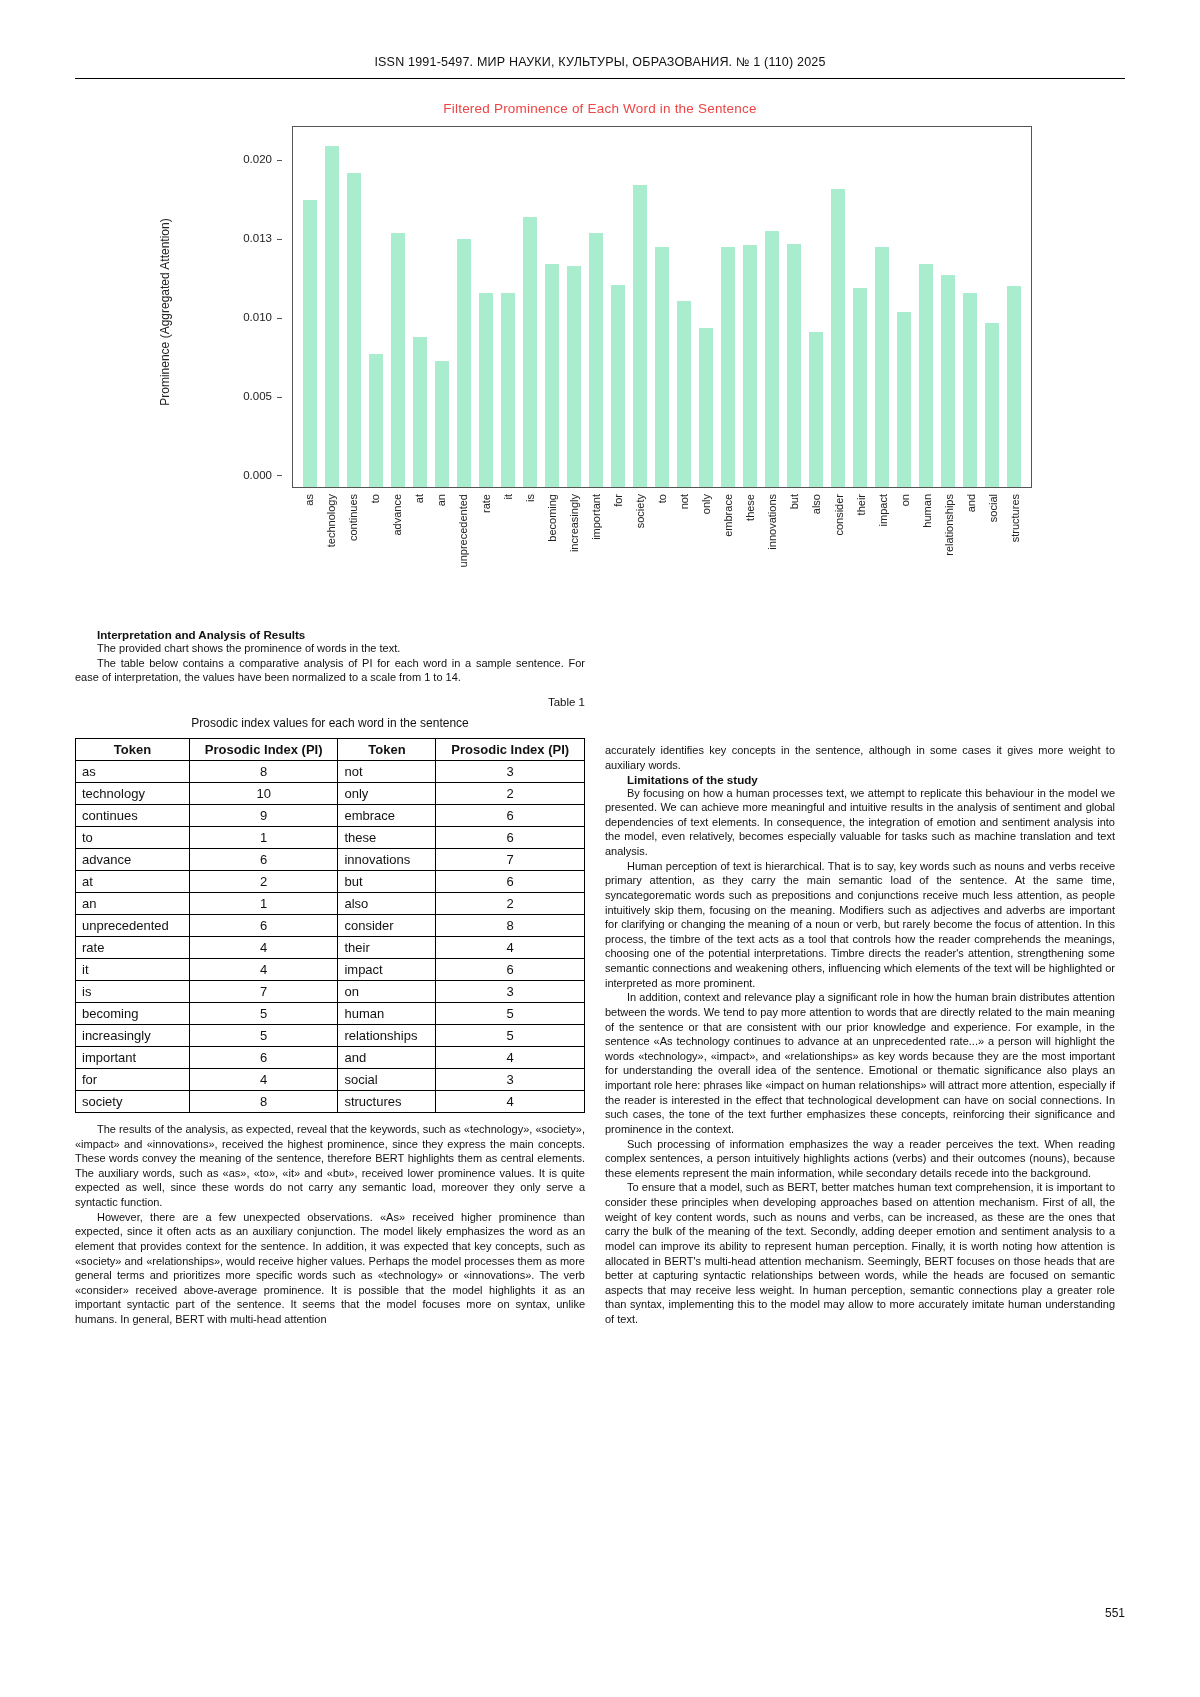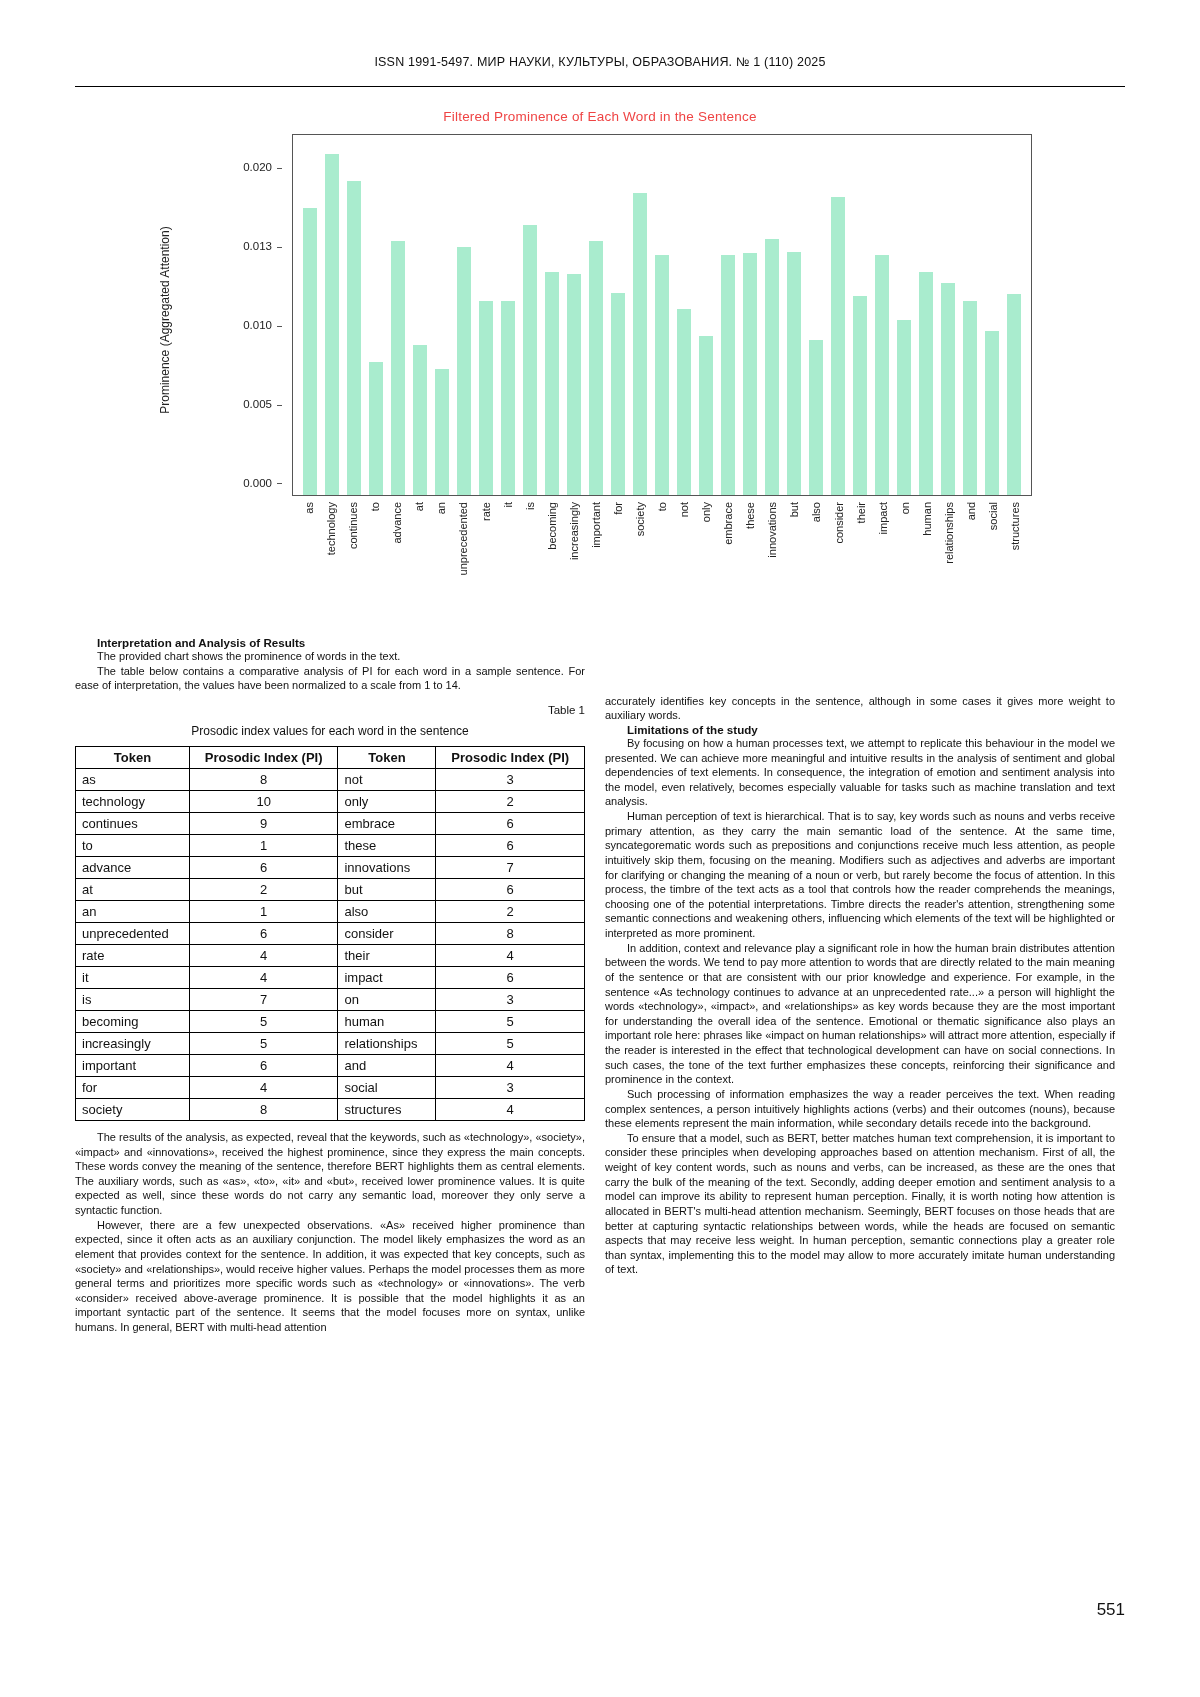--- a/index.html
+++ b/index.html
@@ -12,21 +12,21 @@
   }
   .page {
     position:absolute;
     left:75px; top:55px;
     width:1050px;
   }
   .journal-header {
     text-align:center;
     font-size:12.5px;
     letter-spacing:0.2px;
-    padding-bottom:17px;
+    padding-bottom:9px;
     border-bottom:1.6px solid #000;
     margin-bottom:22px;
   }
   
   .figure { margin:0 0 6px 0; }
   .chart-title {
     text-align:center;
     font-size:13.5px;
     color:#ef4444;
     margin-bottom:6px;
@@ -119,21 +119,21 @@
     text-align:center;
     font-size:11.5px;
     color:#111;
     margin-top:14px;
     margin-bottom:18px;
   }
   
   .columns {
     display:flex;
     gap:20px;
-    align-items:center;
+    align-items:flex-end;
   }
   .col { width:510px; }
   p {
     margin:0 0 0 0;
     font-size:11px;
     line-height:1.33;
     text-align:justify;
     text-indent:22px;
   }
   p.noind { text-indent:0; }
@@ -163,21 +163,21 @@
     padding:3px 5px;
     height:13px;
   }
   th { text-align:center; font-weight:bold; }
   td.token { text-align:left; padding-left:6px; }
   td.val { text-align:center; }
   .tbl-space { height:9px; }
   .page-number {
     position:absolute;
     right:0; bottom:0;
-    font-size:17px;
+    font-size:12px;
   }
   .footer-wrap {
     position:absolute;
     left:75px; top:1600px;
     width:1050px;
     height:20px;
   }
 </style>
 </head>
 <body>

